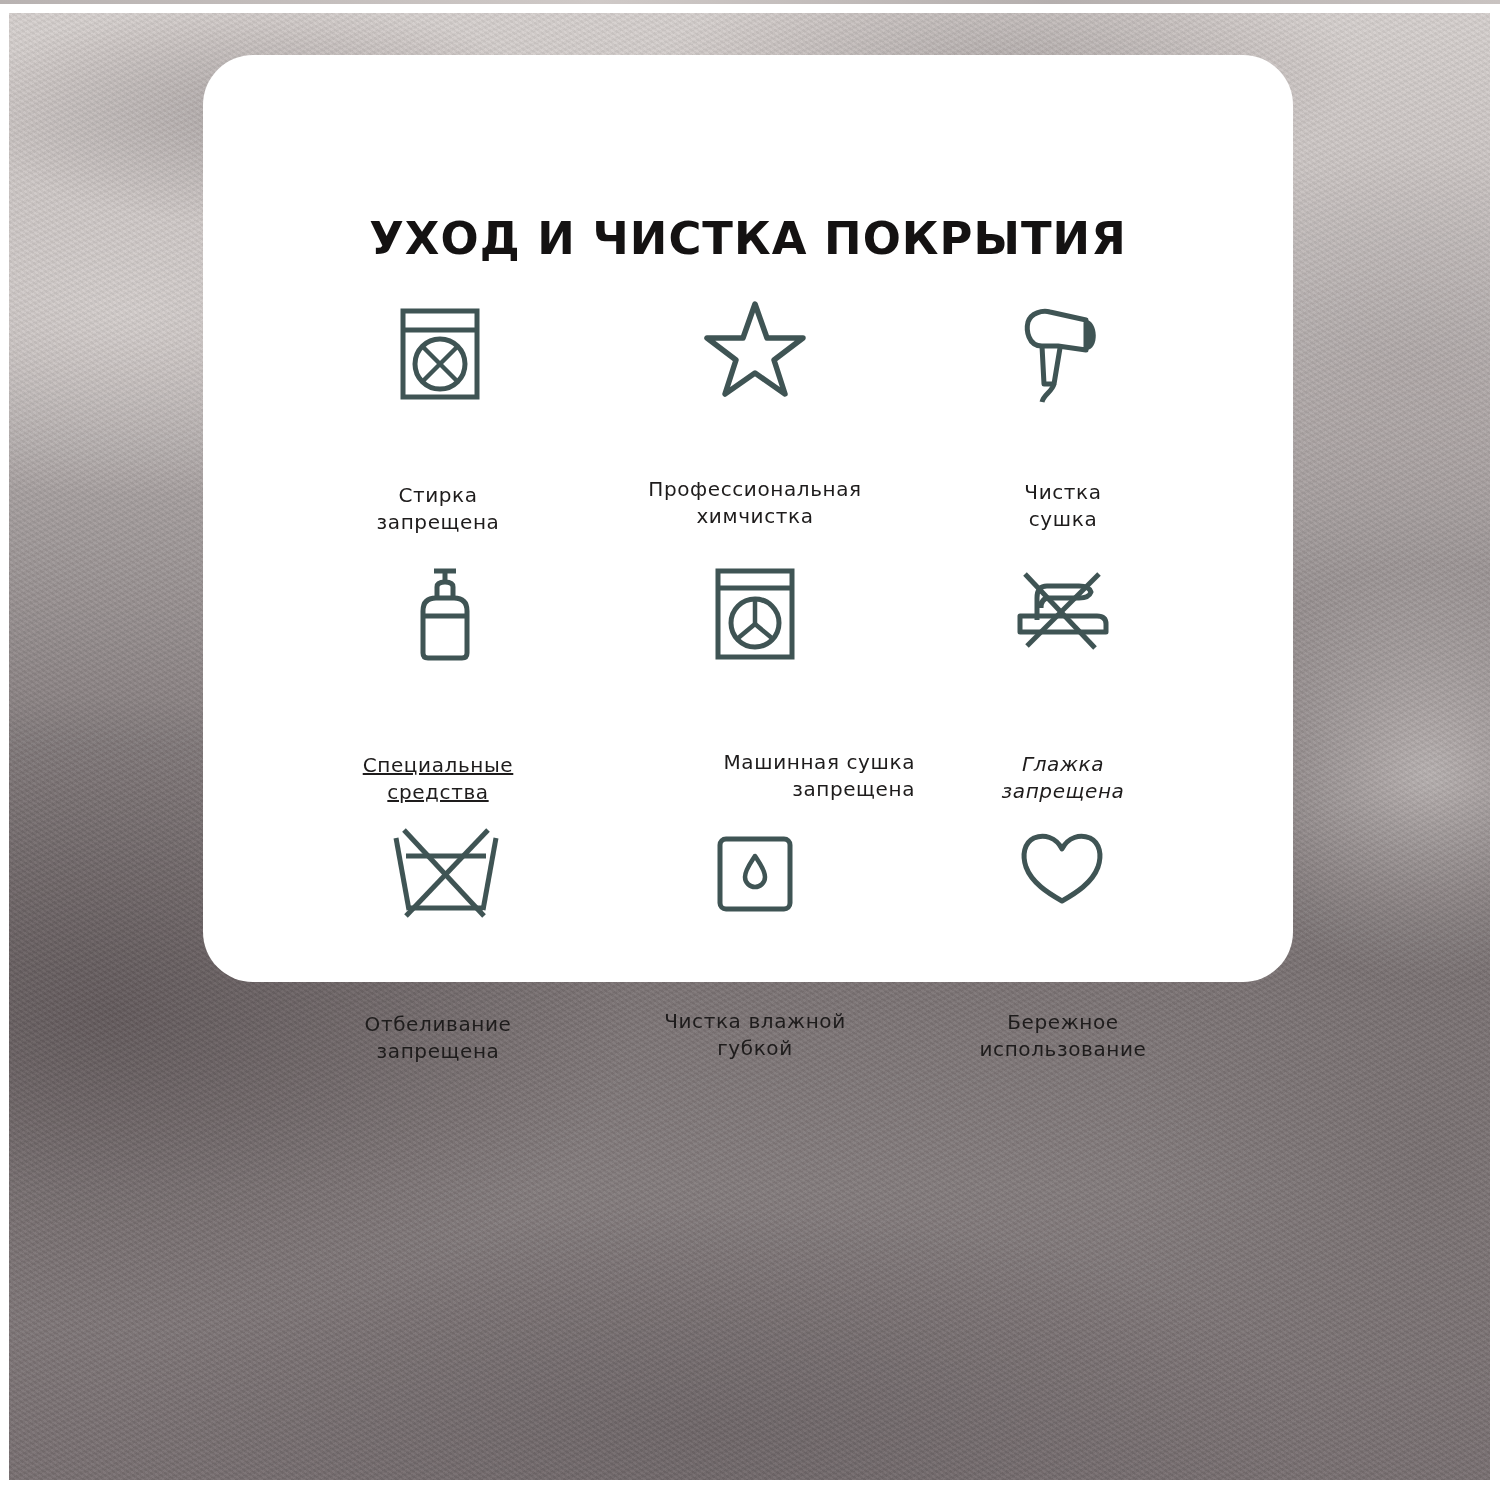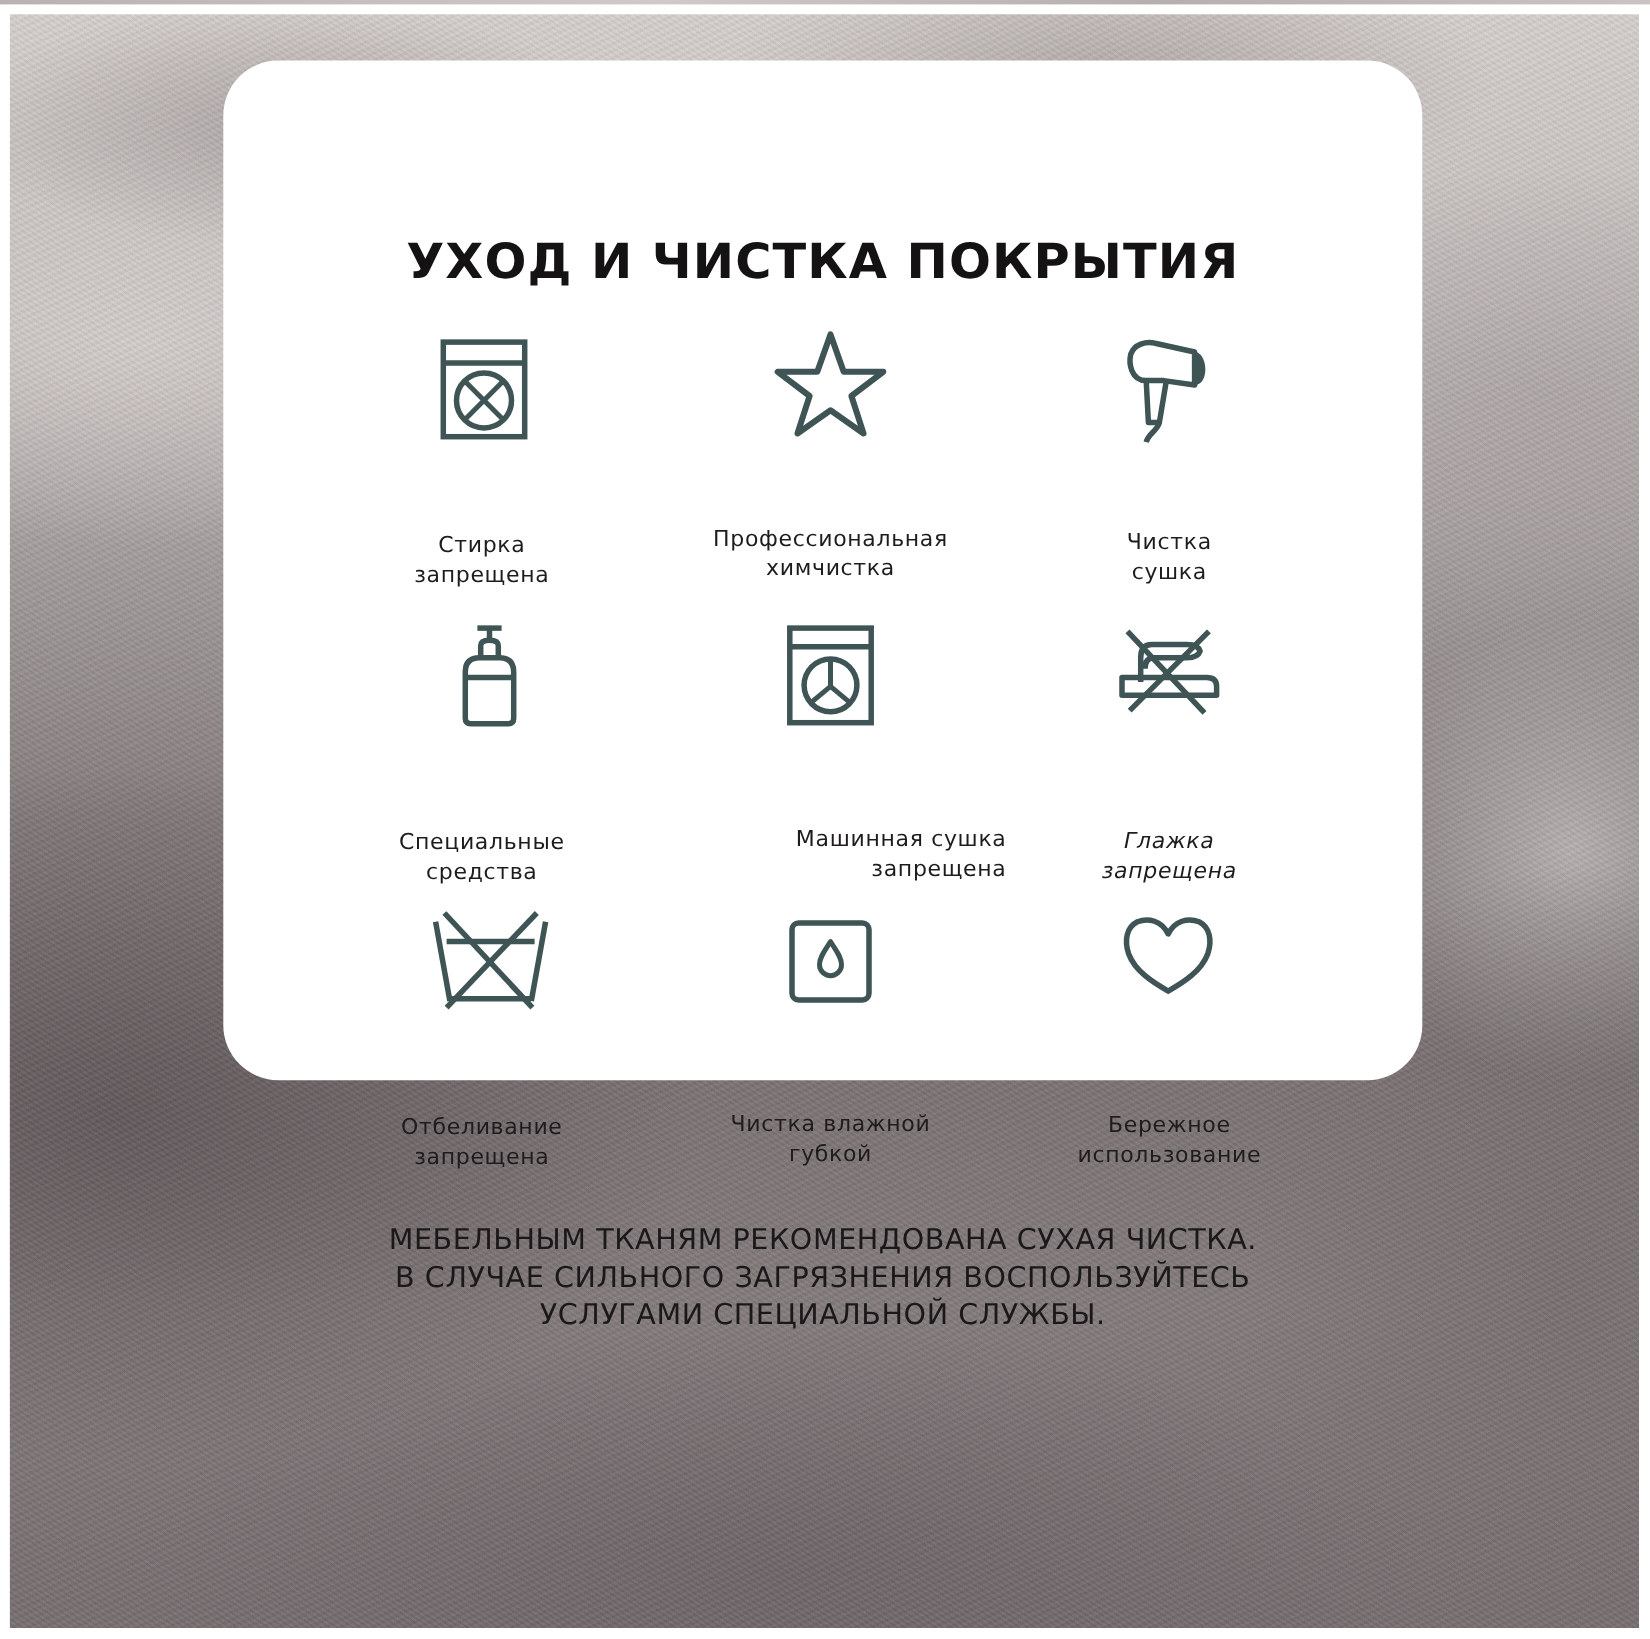--- a/index.html
+++ b/index.html
@@ -116,21 +116,21 @@
   <div class="grid-item" style="left:75px; top:510px;">
     <div class="icon" style="left:140px; top:2px;">
       <svg width="50" height="94" viewBox="0 0 50 94">
         <line x1="16" y1="4" x2="38" y2="4" stroke="#3f5454" stroke-width="5"></line>
         <line x1="27" y1="4" x2="27" y2="16" stroke="#3f5454" stroke-width="5"></line>
         <path d="M19,30 L19,20 Q19,15 27,15 Q35,15 35,20 L35,30" fill="none" stroke="#3f5454" stroke-width="5"></path>
         <path d="M5,86 L5,44 Q5,31 18,31 L36,31 Q49,31 49,44 L49,86 Q49,91 44,91 L10,91 Q5,91 5,86 Z" fill="none" stroke="#3f5454" stroke-width="5"></path>
         <line x1="5" y1="49" x2="49" y2="49" stroke="#3f5454" stroke-width="5"></line>
       </svg>
     </div>
-    <div class="label" style="top:187px;">
+    <div class="label" style="top:187px;text-decoration:underline;">
       <div>Специальные</div>
       <div>средства</div>
     </div>
   </div>
 
   <div class="grid-item" style="left:392px; top:510px;">
     <div class="icon" style="left:120px; top:3px;">
       <svg width="80" height="92" viewBox="0 0 80 92">
         <rect x="3" y="3" width="74" height="86" fill="none" stroke="#3f5454" stroke-width="5"></rect>
         <line x1="3" y1="20" x2="77" y2="20" stroke="#3f5454" stroke-width="5"></line>
@@ -196,19 +196,14 @@
       <svg width="84" height="74" viewBox="0 0 84 74">
         <path d="M42,18 C36,6 24,3 14,7 C4,12 2,24 6,36 C12,52 28,62 42,70 C56,62 72,52 78,36 C82,24 80,12 70,7 C60,3 48,6 42,18 Z" fill="none" stroke="#3f5454" stroke-width="5" stroke-linejoin="round"></path>
       </svg>
     </div>
     <div class="label" style="top:186px;">
       <div>Бережное</div>
       <div>использование</div>
     </div>
   </div>
 
-  <div class="footer-text">
-    <div>МЕБЕЛЬНЫМ ТКАНЯМ РЕКОМЕНДОВАНА СУХАЯ ЧИСТКА.</div>
-    <div>В СЛУЧАЕ СИЛЬНОГО ЗАГРЯЗНЕНИЯ ВОСПОЛЬЗУЙТЕСЬ</div>
-    <div>УСЛУГАМИ СПЕЦИАЛЬНОЙ СЛУЖБЫ.</div>
-  </div>
 
 </div>
 
 </body></html>

